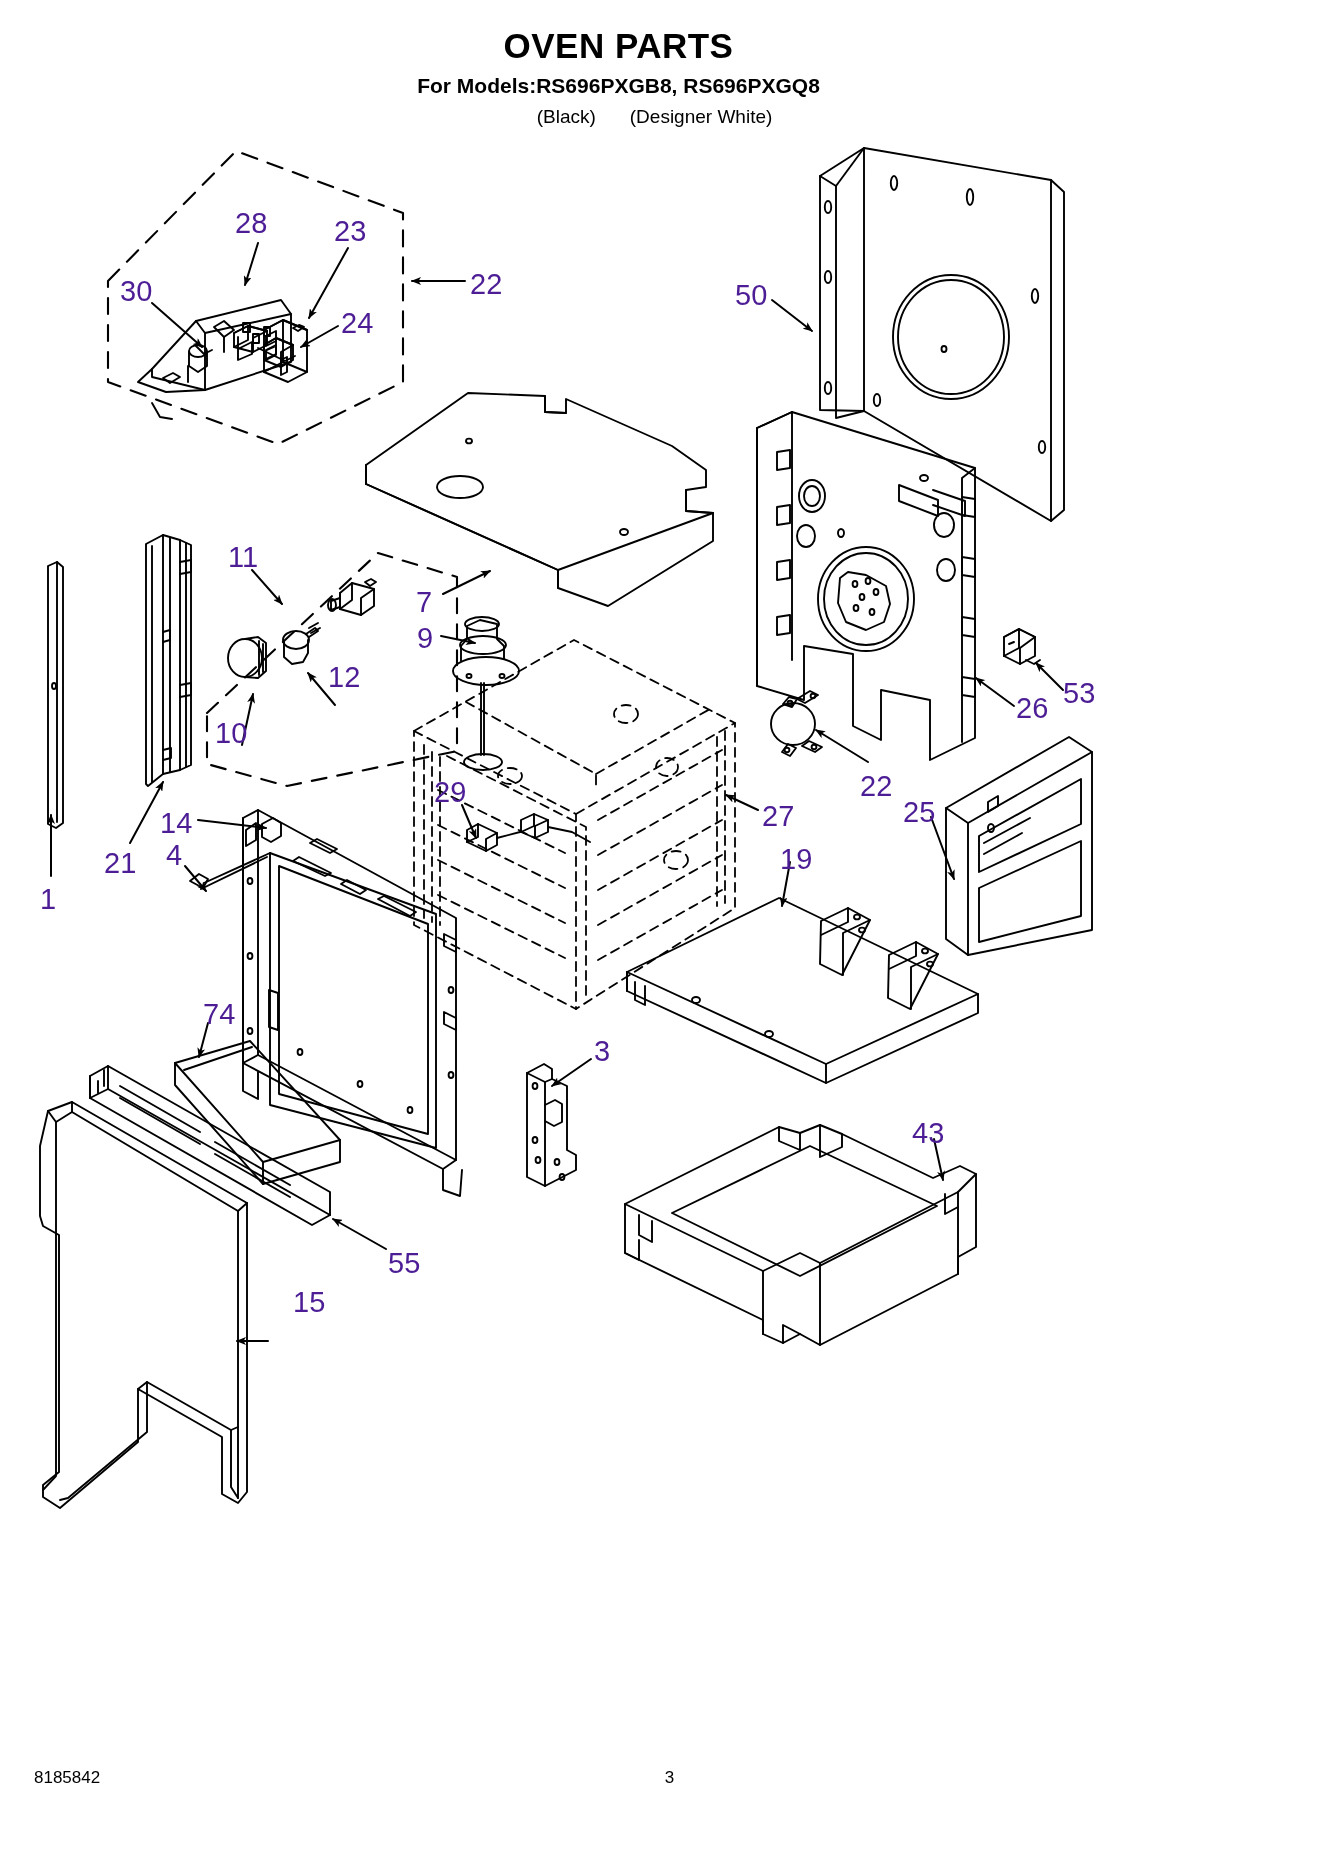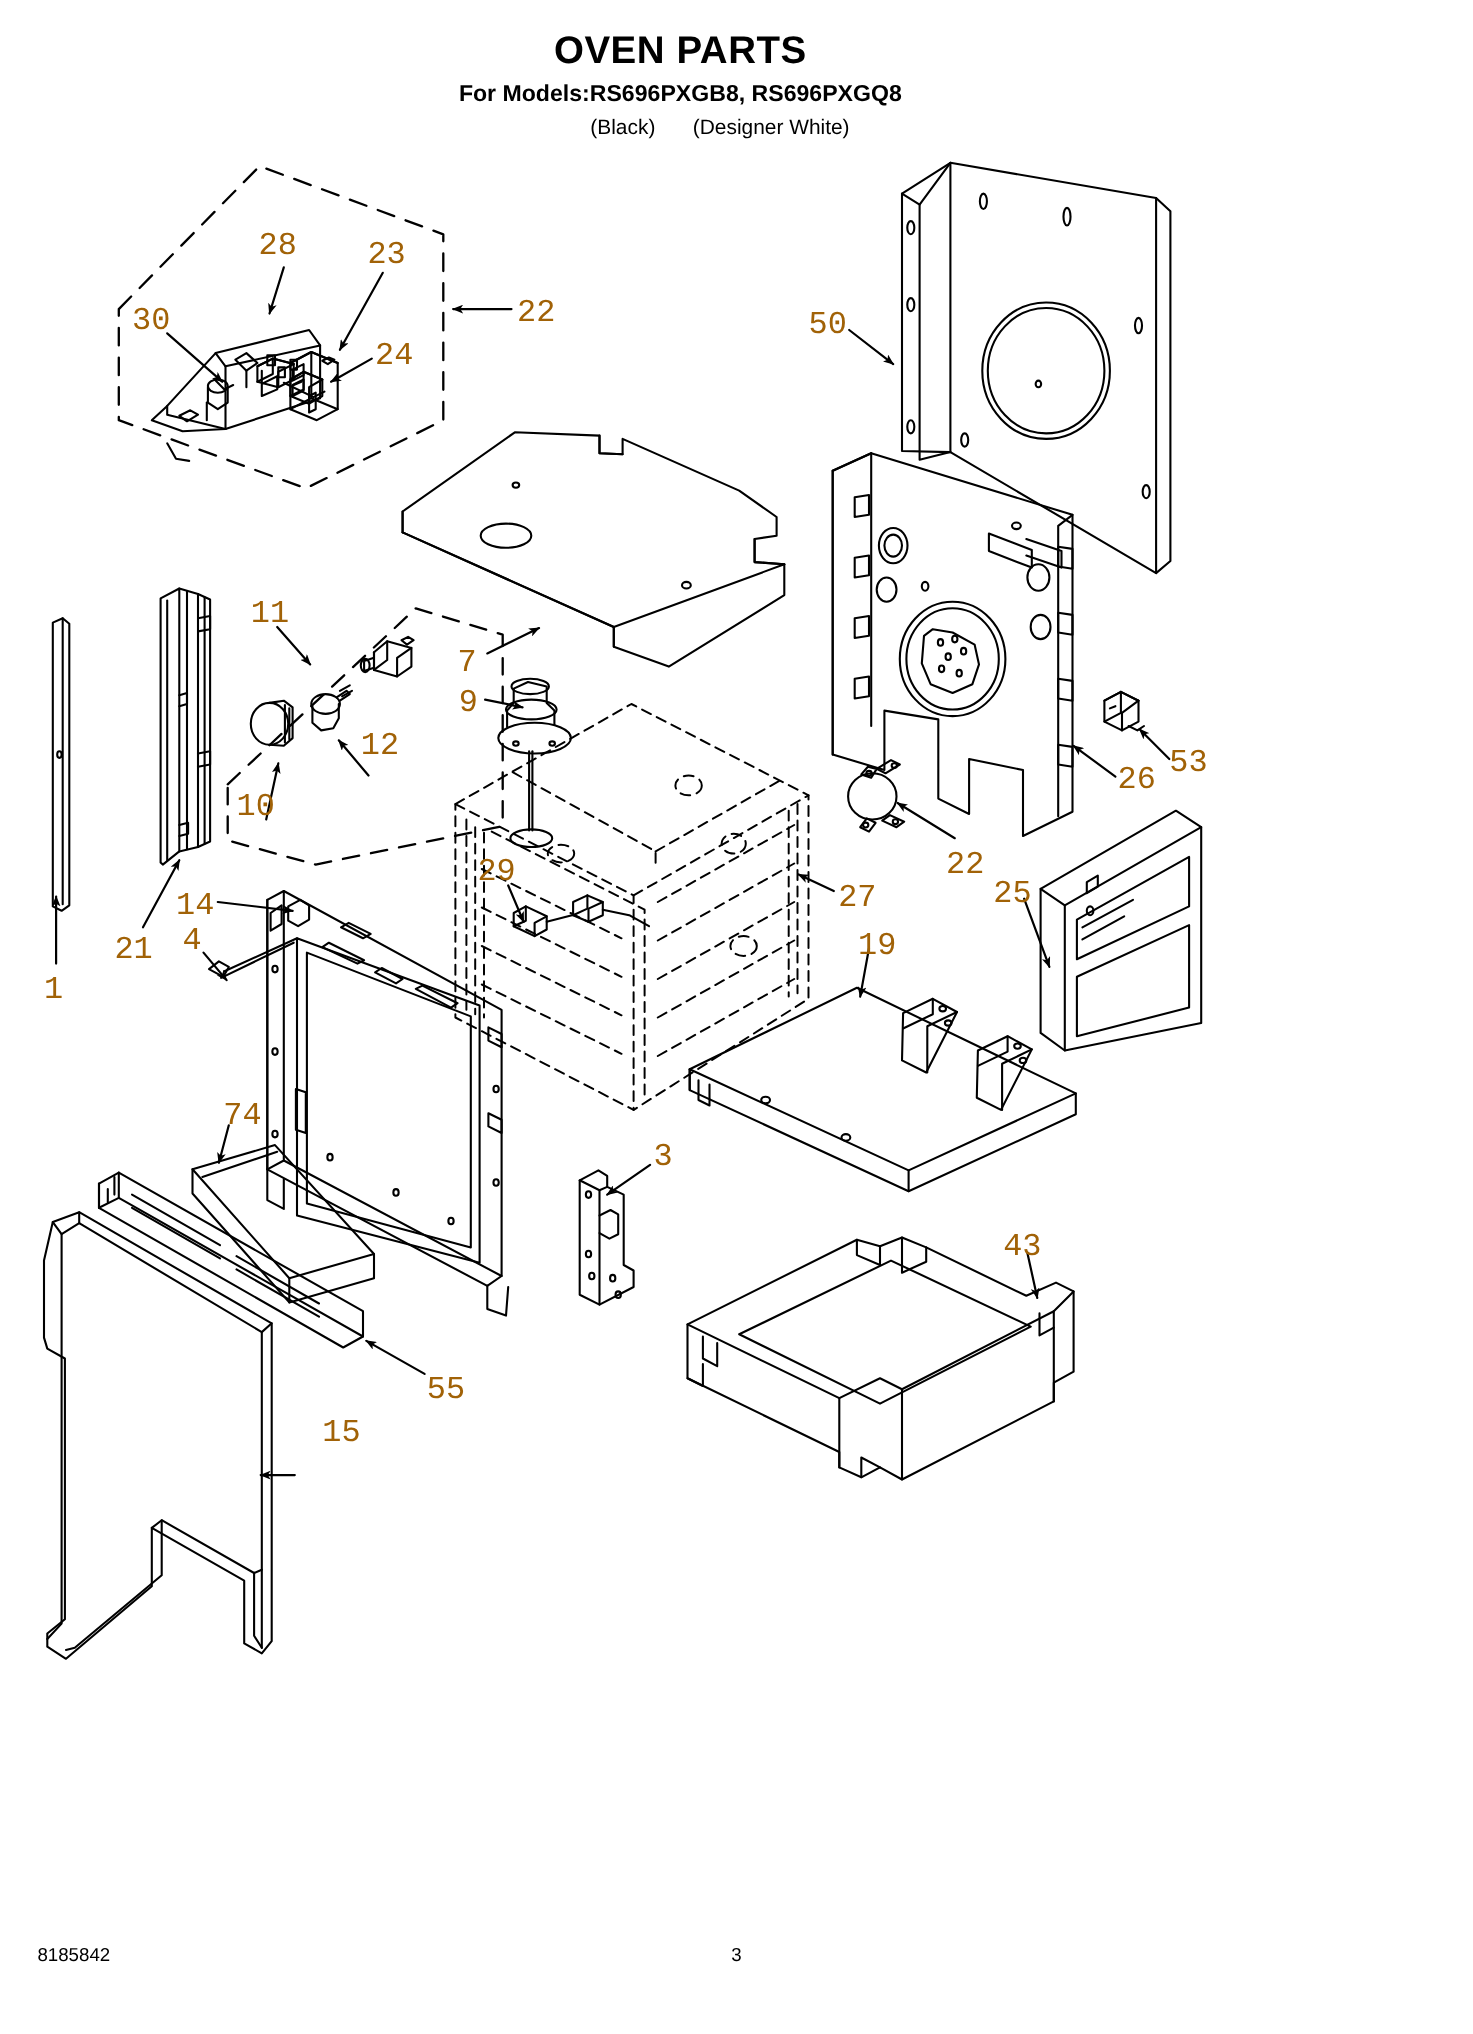--- a/index.html
+++ b/index.html
@@ -71,24 +71,24 @@
     position: absolute;
     left: 0; top: 0;
     width: 1339px;
     height: 1849px;
   }
   #drawing svg { display: block; }
 
   
   .callout {
     position: absolute;
-    font-family: Liberation Mono, monospace;
+    font-family: Liberation Sans, sans-serif;
     font-size: 29px;
     font-weight: normal;
-    color: #a16207;
+    color: #4c1d95;
     line-height: 1;
     white-space: nowrap;
     user-select: none;
   }
 </style>
 </head>
 <body>
 
 <div id="page">
 

